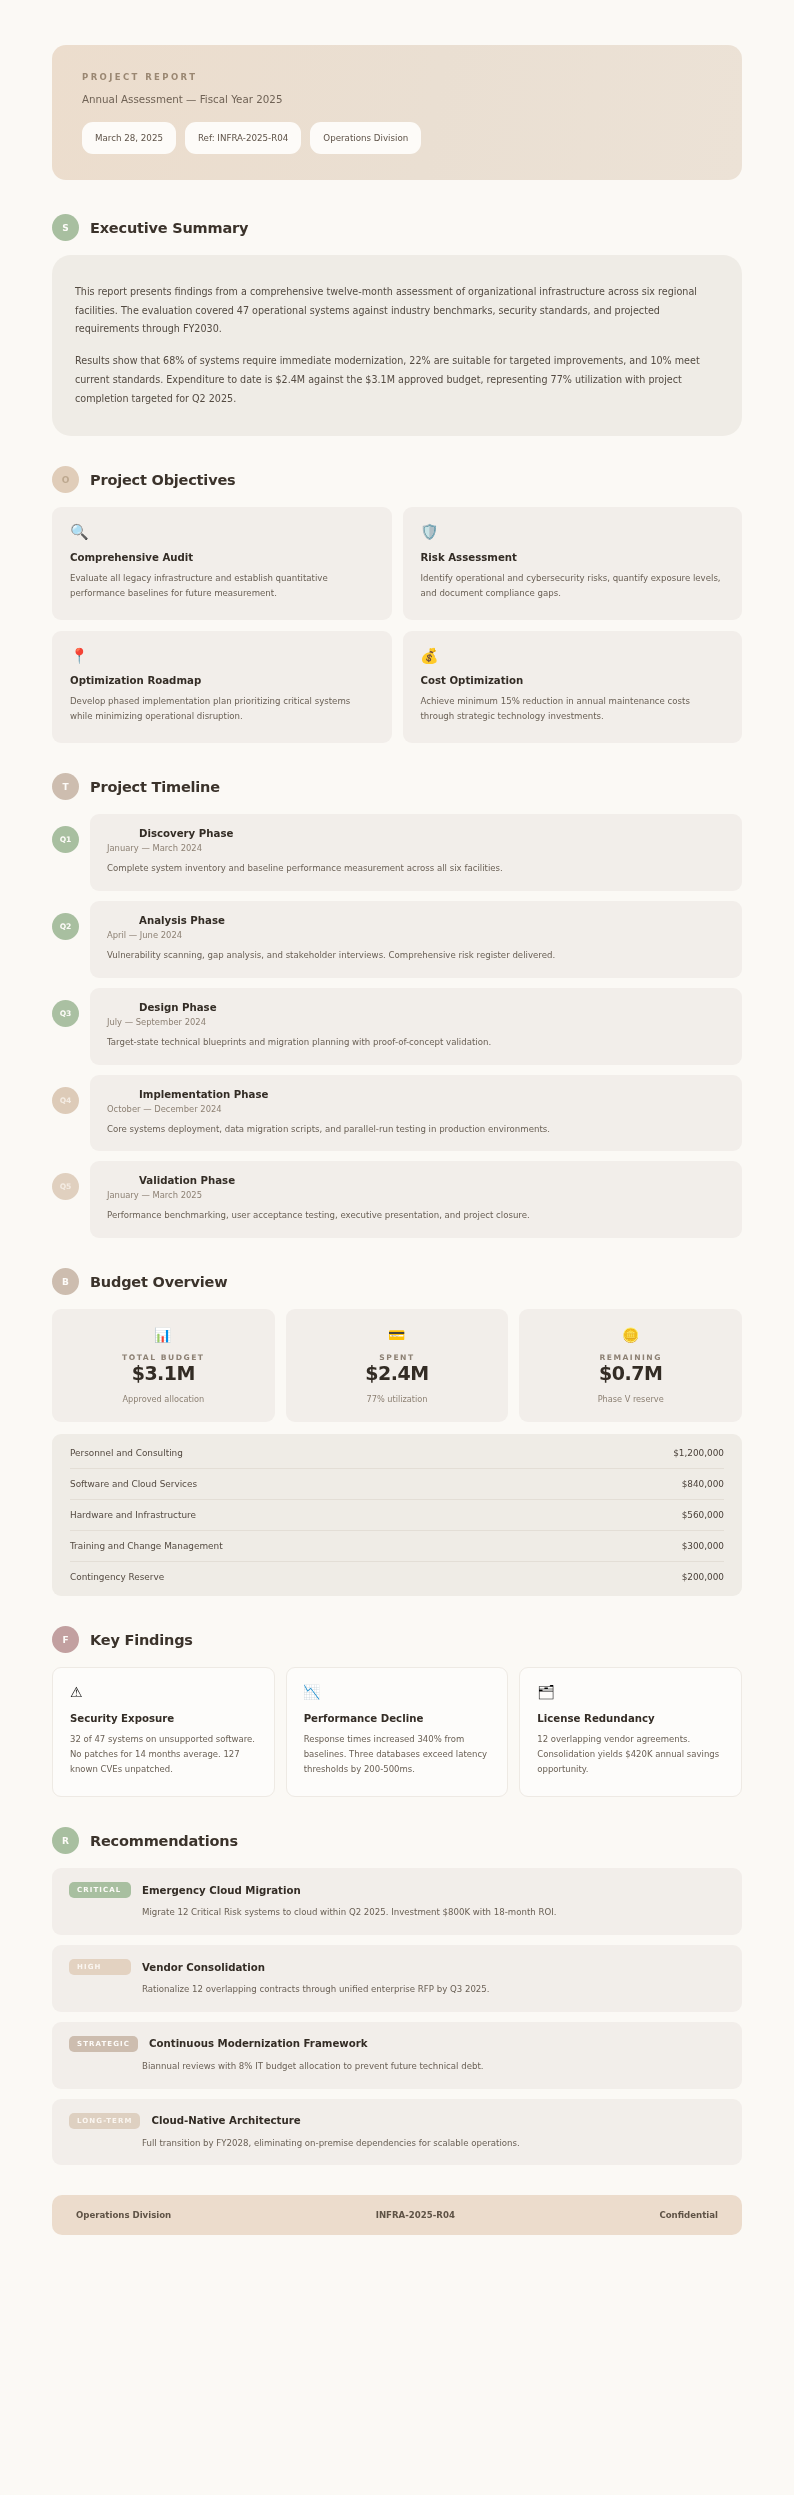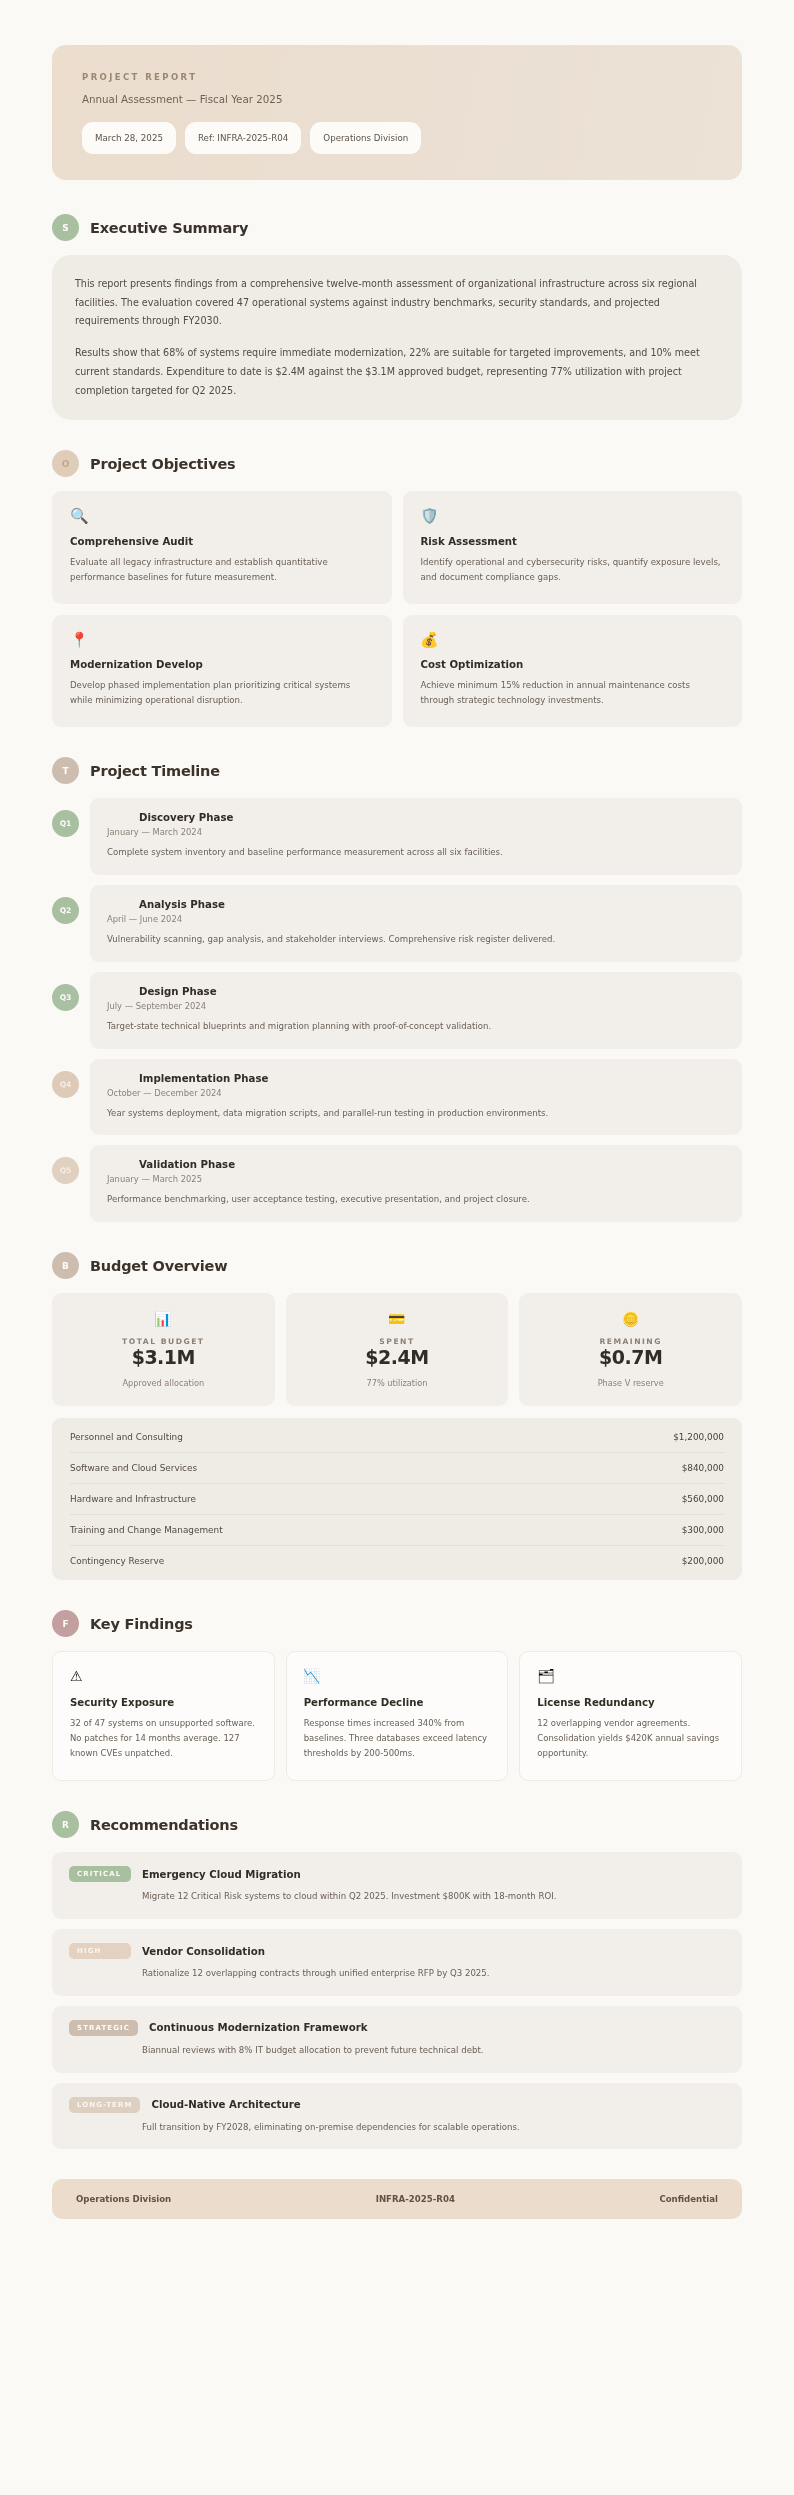--- a/index.html
+++ b/index.html
@@ -68,21 +68,21 @@
     font-size: 14.5px;
     font-weight: bold;
     color: #3b332b;
     letter-spacing: -0.2px;
   }
 
   
   .summary-box {
     background: #efece6;
     border-radius: 19px;
-    padding: 20px 23px;
+    padding: 28px 23px;
   }
   .summary-box p {
     font-size: 9.6px;
     line-height: 1.95;
     color: #534a41;
   }
   .summary-box p + p { margin-top: 13px; }
 
   
   .grid2 { display: grid; grid-template-columns: 1fr 1fr; gap: 11px; }
@@ -211,21 +211,21 @@
         <div class="obj-title">Comprehensive Audit</div>
         <div class="obj-desc">Evaluate all legacy infrastructure and establish quantitative performance baselines for future measurement.</div>
       </div>
       <div class="obj-card">
         <div class="obj-icon">🛡️</div>
         <div class="obj-title">Risk Assessment</div>
         <div class="obj-desc">Identify operational and cybersecurity risks, quantify exposure levels, and document compliance gaps.</div>
       </div>
       <div class="obj-card">
         <div class="obj-icon">📍</div>
-        <div class="obj-title">Modernization Develop</div>
+        <div class="obj-title">Optimization Roadmap</div>
         <div class="obj-desc">Develop phased implementation plan prioritizing critical systems while minimizing operational disruption.</div>
       </div>
       <div class="obj-card">
         <div class="obj-icon">💰</div>
         <div class="obj-title">Cost Optimization</div>
         <div class="obj-desc">Achieve minimum 15% reduction in annual maintenance costs through strategic technology investments.</div>
       </div>
     </div>
   </div>
 
@@ -260,21 +260,21 @@
         <div class="tl-dates">July — September 2024</div>
         <div class="tl-desc">Target-state technical blueprints and migration planning with proof-of-concept validation.</div>
       </div>
     </div>
 
     <div class="tl-row">
       <span class="tl-dot" style="background:#ddcbb8;color:#f4ece3">Q4</span>
       <div class="tl-card">
         <div class="tl-phase">Implementation Phase</div>
         <div class="tl-dates">October — December 2024</div>
-        <div class="tl-desc">Year systems deployment, data migration scripts, and parallel-run testing in production environments.</div>
+        <div class="tl-desc">Core systems deployment, data migration scripts, and parallel-run testing in production environments.</div>
       </div>
     </div>
 
     <div class="tl-row">
       <span class="tl-dot" style="background:#e0d0bf;color:#f4ece3">Q5</span>
       <div class="tl-card">
         <div class="tl-phase">Validation Phase</div>
         <div class="tl-dates">January — March 2025</div>
         <div class="tl-desc">Performance benchmarking, user acceptance testing, executive presentation, and project closure.</div>
       </div>

